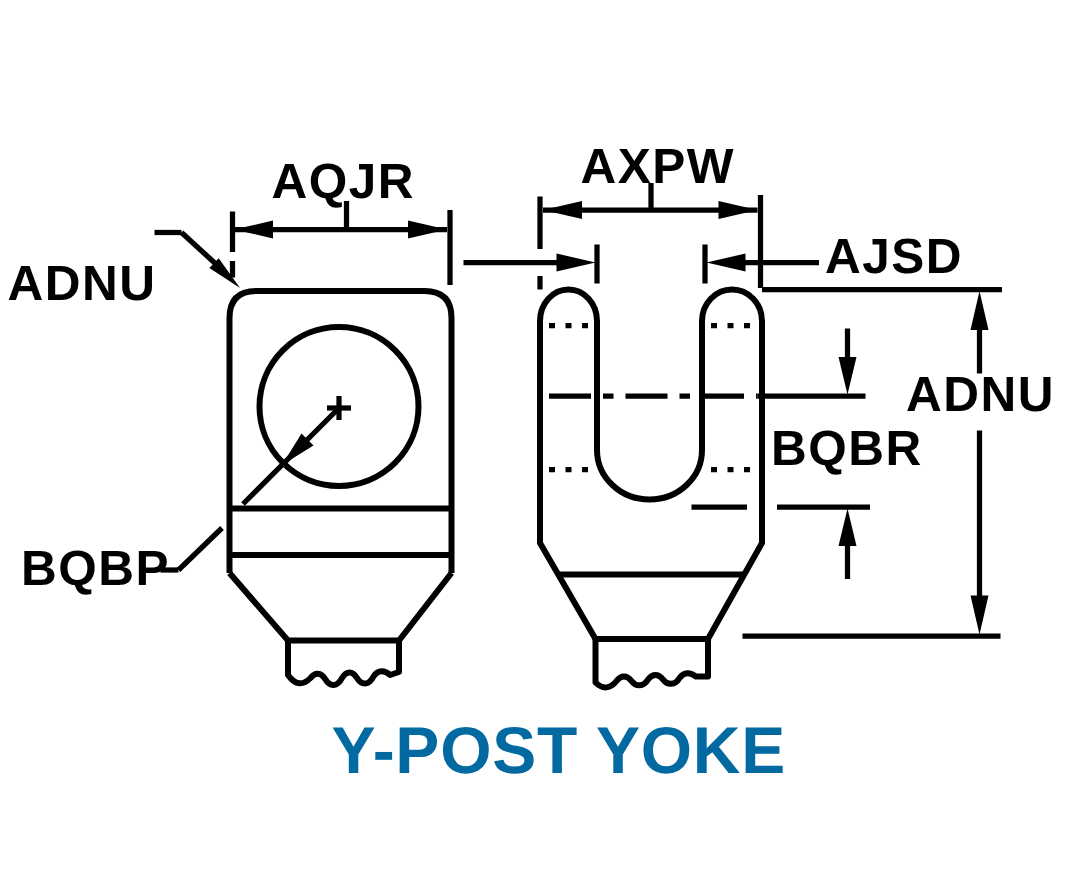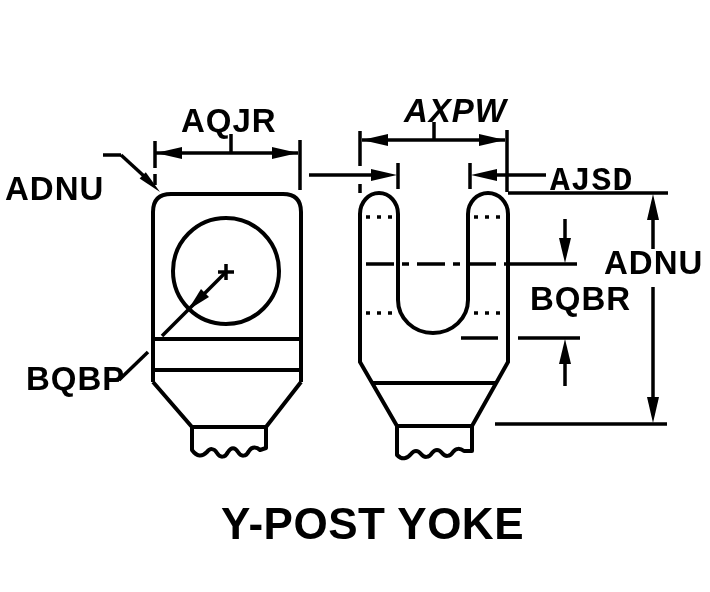--- a/index.html
+++ b/index.html
@@ -20,31 +20,30 @@
     color:#000;
     white-space:nowrap;
   }
   .drawing-title{
     position:absolute;
     left:221px;top:479px;
     font-weight:bold;
     font-size:44px;
     line-height:1;
     letter-spacing:0.5px;
-    color:#000000;
+    color:#0369a1;
     white-space:nowrap;
-    margin-top:23px;
   }
   .lbl-aqjr{left:181px;top:104px;}
   .lbl-adnu{left:5px;top:136px;margin-top:36px;}
-  .lbl-bqbp{left:14px;top:362px;margin-left:12px;}
-  .lbl-axpw{left:404px;top:94px;font-style:italic;}
-  .lbl-ajsd{left:550px;top:165px;font-family:Liberation Mono, monospace;}
+  .lbl-bqbp{left:14px;top:362px;}
+  .lbl-axpw{left:387px;top:94px;}
+  .lbl-ajsd{left:550px;top:154px;}
   .lbl-agbs{left:604px;top:246px;}
-  .lbl-bqbr{left:530px;top:282px;}
+  .lbl-bqbr{left:514px;top:282px;}
 </style>
 </head>
 <body>
 
 <div id="stage">
 
   <svg width="710" height="592" viewBox="0 0 710 592" fill="none" stroke="#000">
 
     <g stroke-width="4">
 

